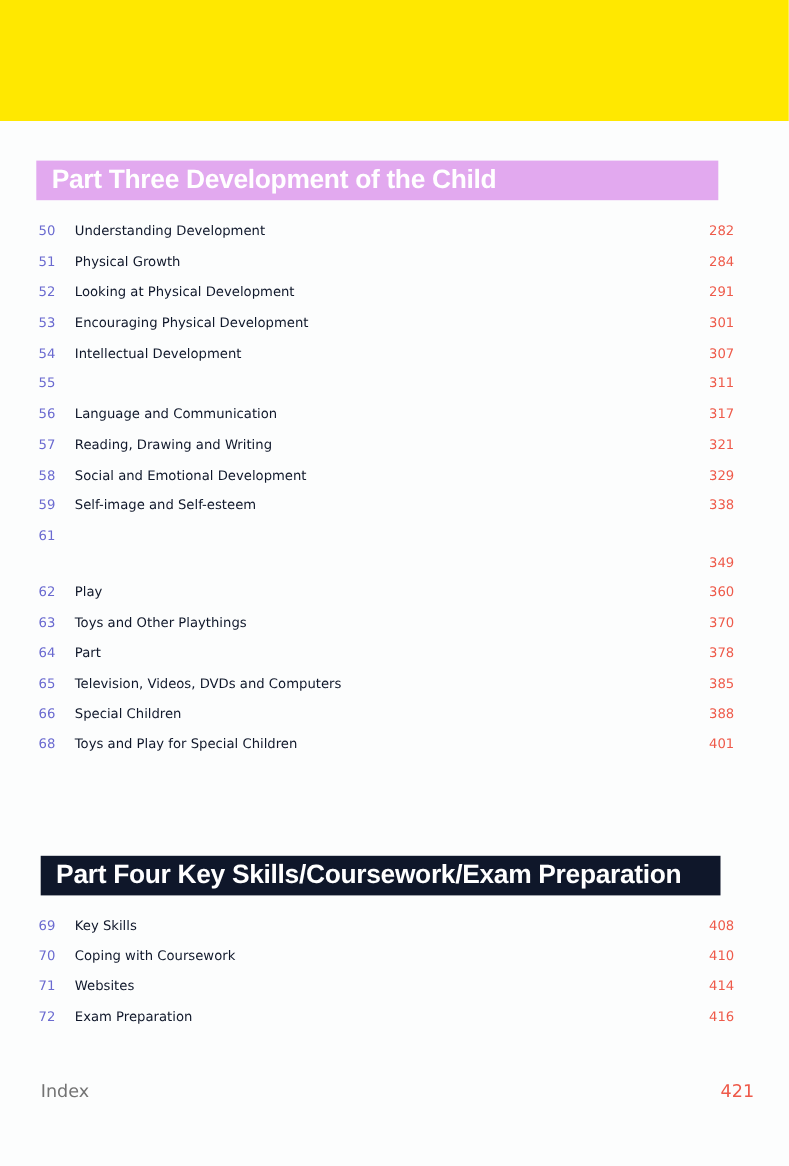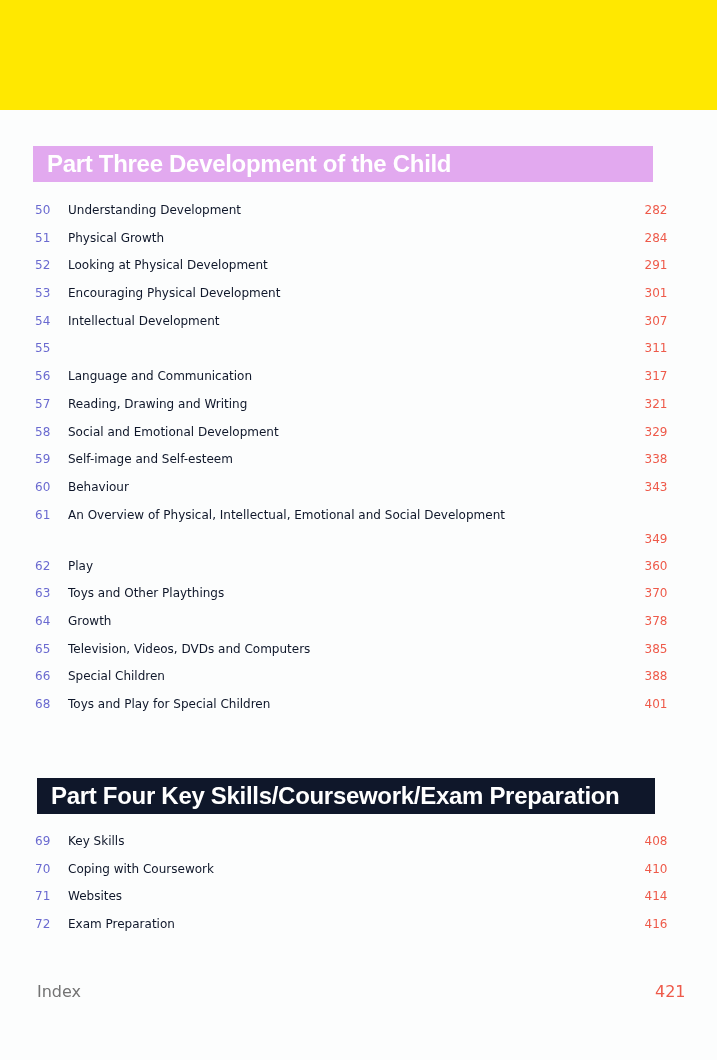--- a/index.html
+++ b/index.html
@@ -91,43 +91,37 @@
   <li class="toc-row">
       <span class="num">58</span>
       <span class="title">Social and Emotional Development</span>
       <span class="page">329</span>
     </li>
   <li class="toc-row">
       <span class="num">59</span>
       <span class="title">Self-image and Self-esteem</span>
       <span class="page">338</span>
     </li>
-  <li class="toc-row">
-      <span class="num">60</span>
-      <span class="title">Behaviour</span>
-      <span class="page">343</span>
-    </li>
   <li class="toc-row two-line">
       <span class="num">61</span>
-      <span class="title">An Overview of Physical, Intellectual, Emotional and Social Development</span>
       <span class="page">349</span>
     </li>
   <li class="toc-row">
       <span class="num">62</span>
       <span class="title">Play</span>
       <span class="page">360</span>
     </li>
   <li class="toc-row">
       <span class="num">63</span>
       <span class="title">Toys and Other Playthings</span>
       <span class="page">370</span>
     </li>
   <li class="toc-row">
       <span class="num">64</span>
-      <span class="title">Growth</span>
+      <span class="title">Part</span>
       <span class="page">378</span>
     </li>
   <li class="toc-row">
       <span class="num">65</span>
       <span class="title">Television, Videos, DVDs and Computers</span>
       <span class="page">385</span>
     </li>
   <li class="toc-row">
       <span class="num">66</span>
       <span class="title">Special Children</span>

